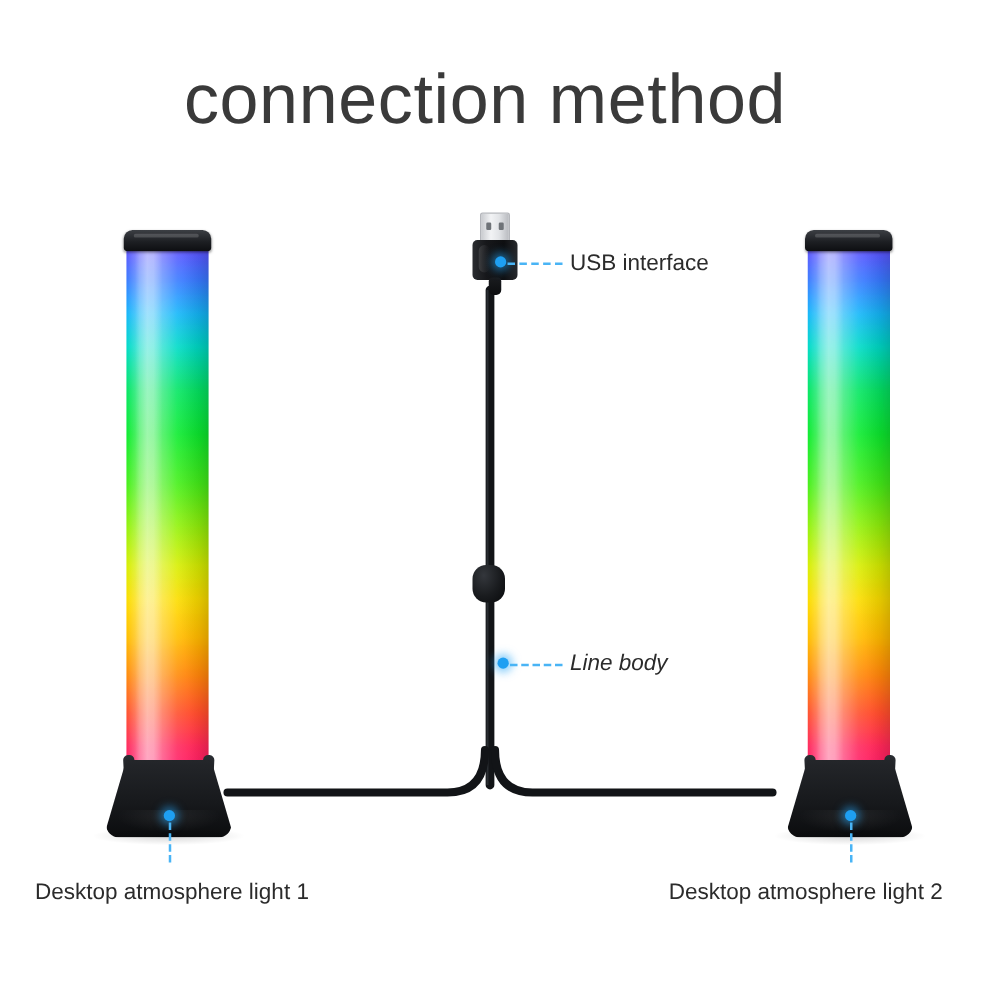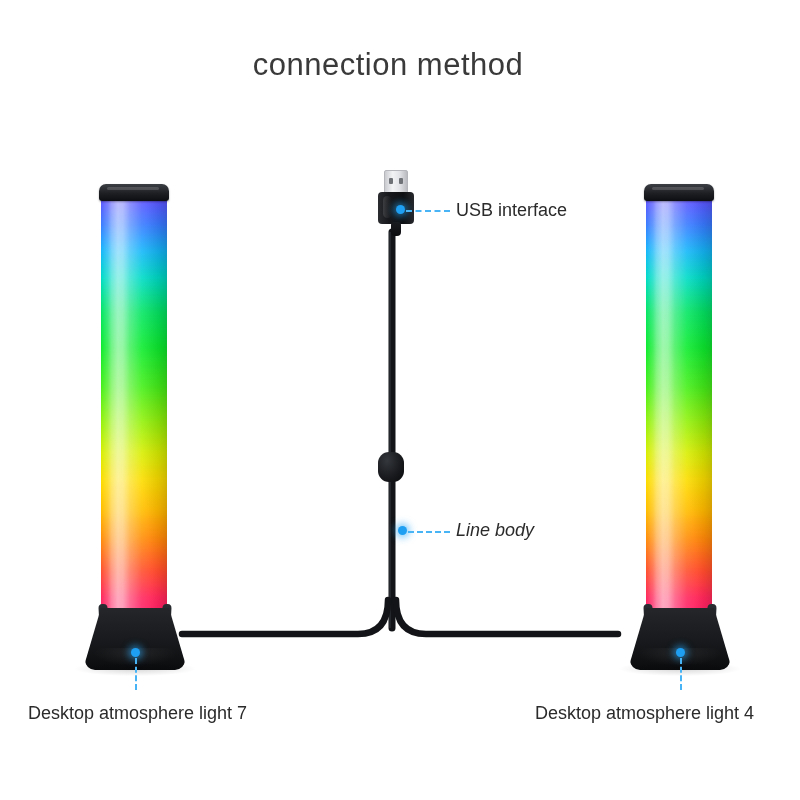--- a/index.html
+++ b/index.html
@@ -19,21 +19,21 @@
     overflow: hidden;
   }
 
   
   .page-title {
     position: absolute;
     left: 0;
     top: 48px;
     width: 776px;
     text-align: center;
-    font-size: 31px;
+    font-size: 56px;
     font-weight: 400;
     letter-spacing: 0.5px;
     color: #3a3a3a;
     line-height: 1.1;
   }
 
   
   .lamp {
     position: absolute;
     width: 120px;
@@ -323,19 +323,19 @@
   <div class="callout-dot" style="left:396px; top:205px;"></div>
   <div class="callout-line-h" style="left:406px; top:210px; width:44px;"></div>
   <div class="callout-text" style="left:456px; top:201px;">USB interface</div>
 
   <div class="callout-dot" style="left:398px; top:526px;"></div>
   <div class="callout-line-h" style="left:408px; top:531px; width:42px;"></div>
   <div class="callout-text" style="left:456px; top:521px;font-style:italic;">Line body</div>
 
   <div class="callout-dot" style="left:131px; top:648px;"></div>
   <div class="callout-line-v" style="left:135px; top:658px; height:32px;"></div>
-  <div class="callout-text center" style="left:28px; top:704px;">Desktop atmosphere light 7</div>
+  <div class="callout-text center" style="left:28px; top:704px;">Desktop atmosphere light 1</div>
 
   <div class="callout-dot" style="left:676px; top:648px;"></div>
   <div class="callout-line-v" style="left:680px; top:658px; height:32px;"></div>
-  <div class="callout-text center" style="left:535px; top:704px;">Desktop atmosphere light 4</div>
+  <div class="callout-text center" style="left:535px; top:704px;">Desktop atmosphere light 2</div>
 
 </div>
 
 </body></html>

